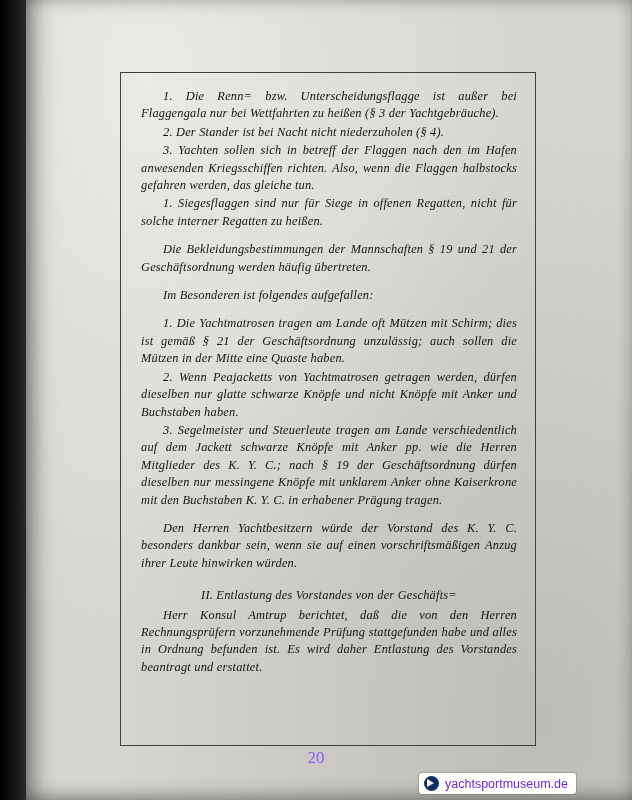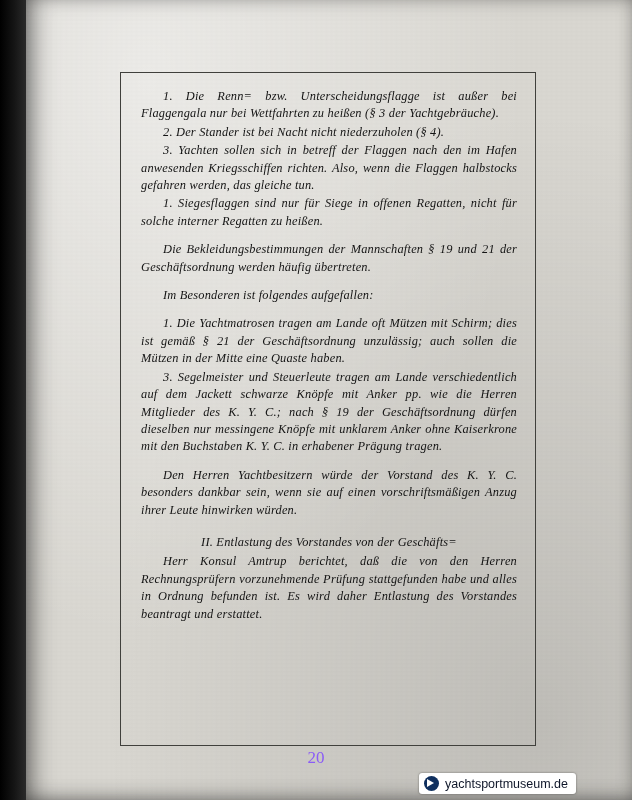--- a/index.html
+++ b/index.html
@@ -108,21 +108,21 @@
     right: 8px;
     bottom: 6px;
     display: flex;
     align-items: center;
     gap: 6px;
     background: #ffffff;
     border-radius: 3px;
     padding: 3px 8px 3px 5px;
     font-family: "Liberation Sans", sans-serif;
     font-size: 12.5px;
-    color: #0f172a;
+    color: #6d28d9;
     box-shadow: 0 0 2px rgba(0,0,0,0.5);
   }
   .wm-logo {
     width: 15px; height: 15px;
     border-radius: 50%;
     background: #0f2f5e;
     position: relative;
     flex: 0 0 auto;
   }
   .wm-logo::before {
@@ -170,20 +170,23 @@
     </p>
 
     <p class="para gap">
       <span>Im Besonderen ist folgendes aufgefallen:</span>
     </p>
 
     <p class="para gap">
       <span>1. Die Yachtmatrosen tragen am Lande oft Mützen mit Schirm; dies ist gemäß § 21 der Geschäftsordnung unzulässig; auch sollen die Mützen in der Mitte eine Quaste haben.</span>
     </p>
 
+    <p class="para">
+      <span>2. Wenn Peajacketts von Yachtmatrosen getragen werden, dürfen dieselben nur glatte schwarze Knöpfe und nicht Knöpfe mit Anker und Buchstaben haben.</span>
+    </p>
 
     <p class="para">
       <span>3. Segelmeister und Steuerleute tragen am Lande verschiedentlich auf dem Jackett schwarze Knöpfe mit Anker pp. wie die Herren Mitglieder des K. Y. C.; nach § 19 der Geschäftsordnung dürfen dieselben nur messingene Knöpfe mit unklarem Anker ohne Kaiserkrone mit den Buchstaben K. Y. C. in erhabener Prägung tragen.</span>
     </p>
 
 
     <p class="para gap">
       <span>Den Herren Yachtbesitzern würde der Vorstand des K. Y. C. besonders dankbar sein, wenn sie auf einen vorschriftsmäßigen Anzug ihrer Leute hinwirken würden.</span>
     </p>
 

